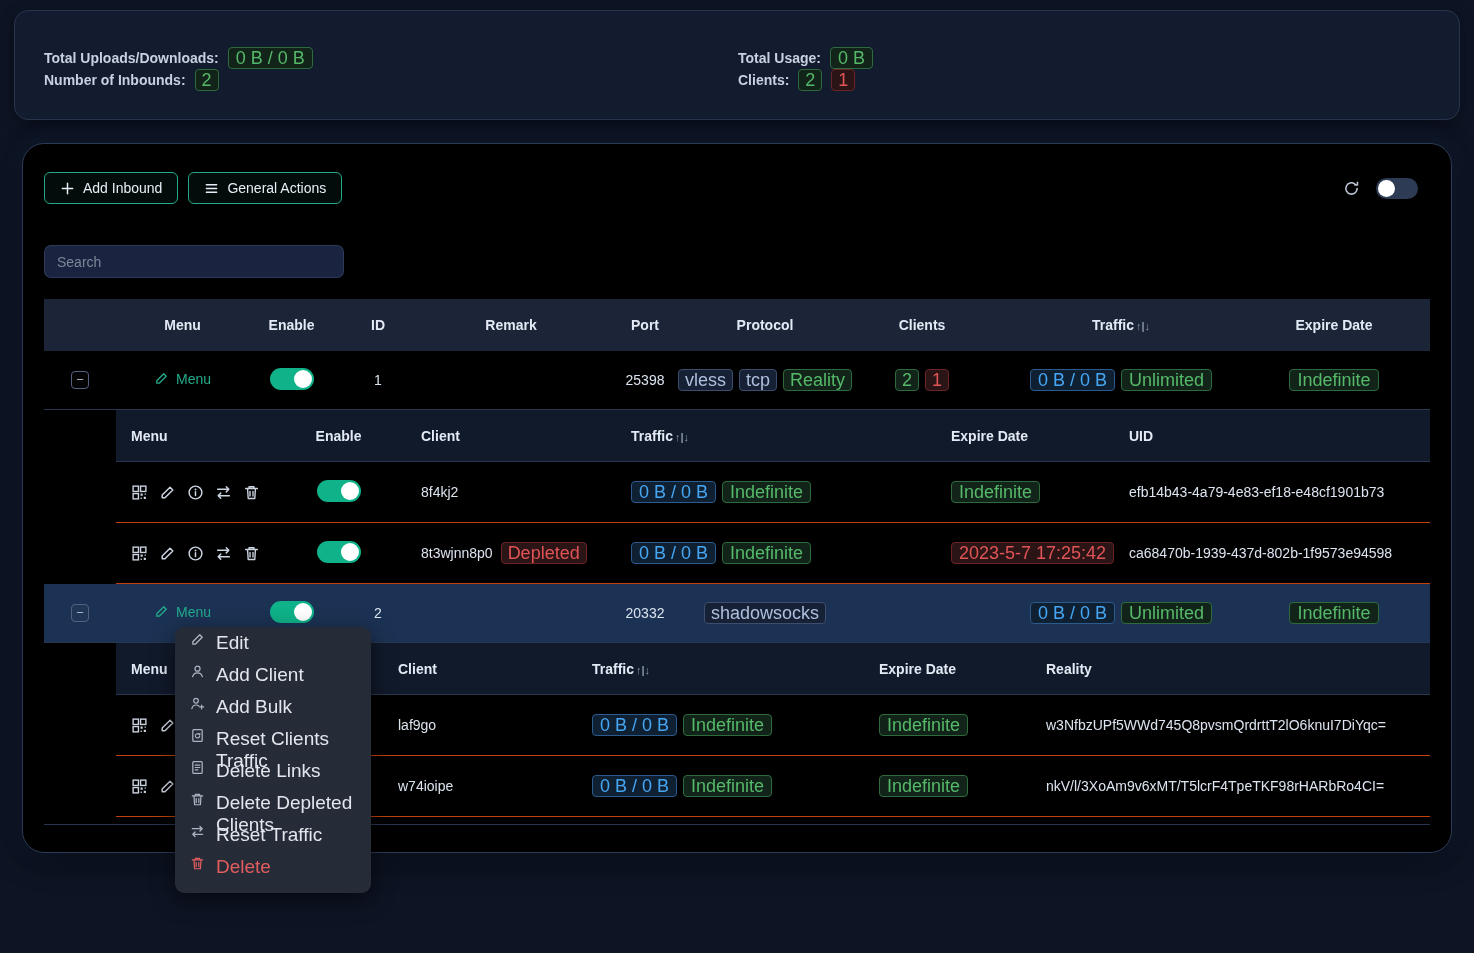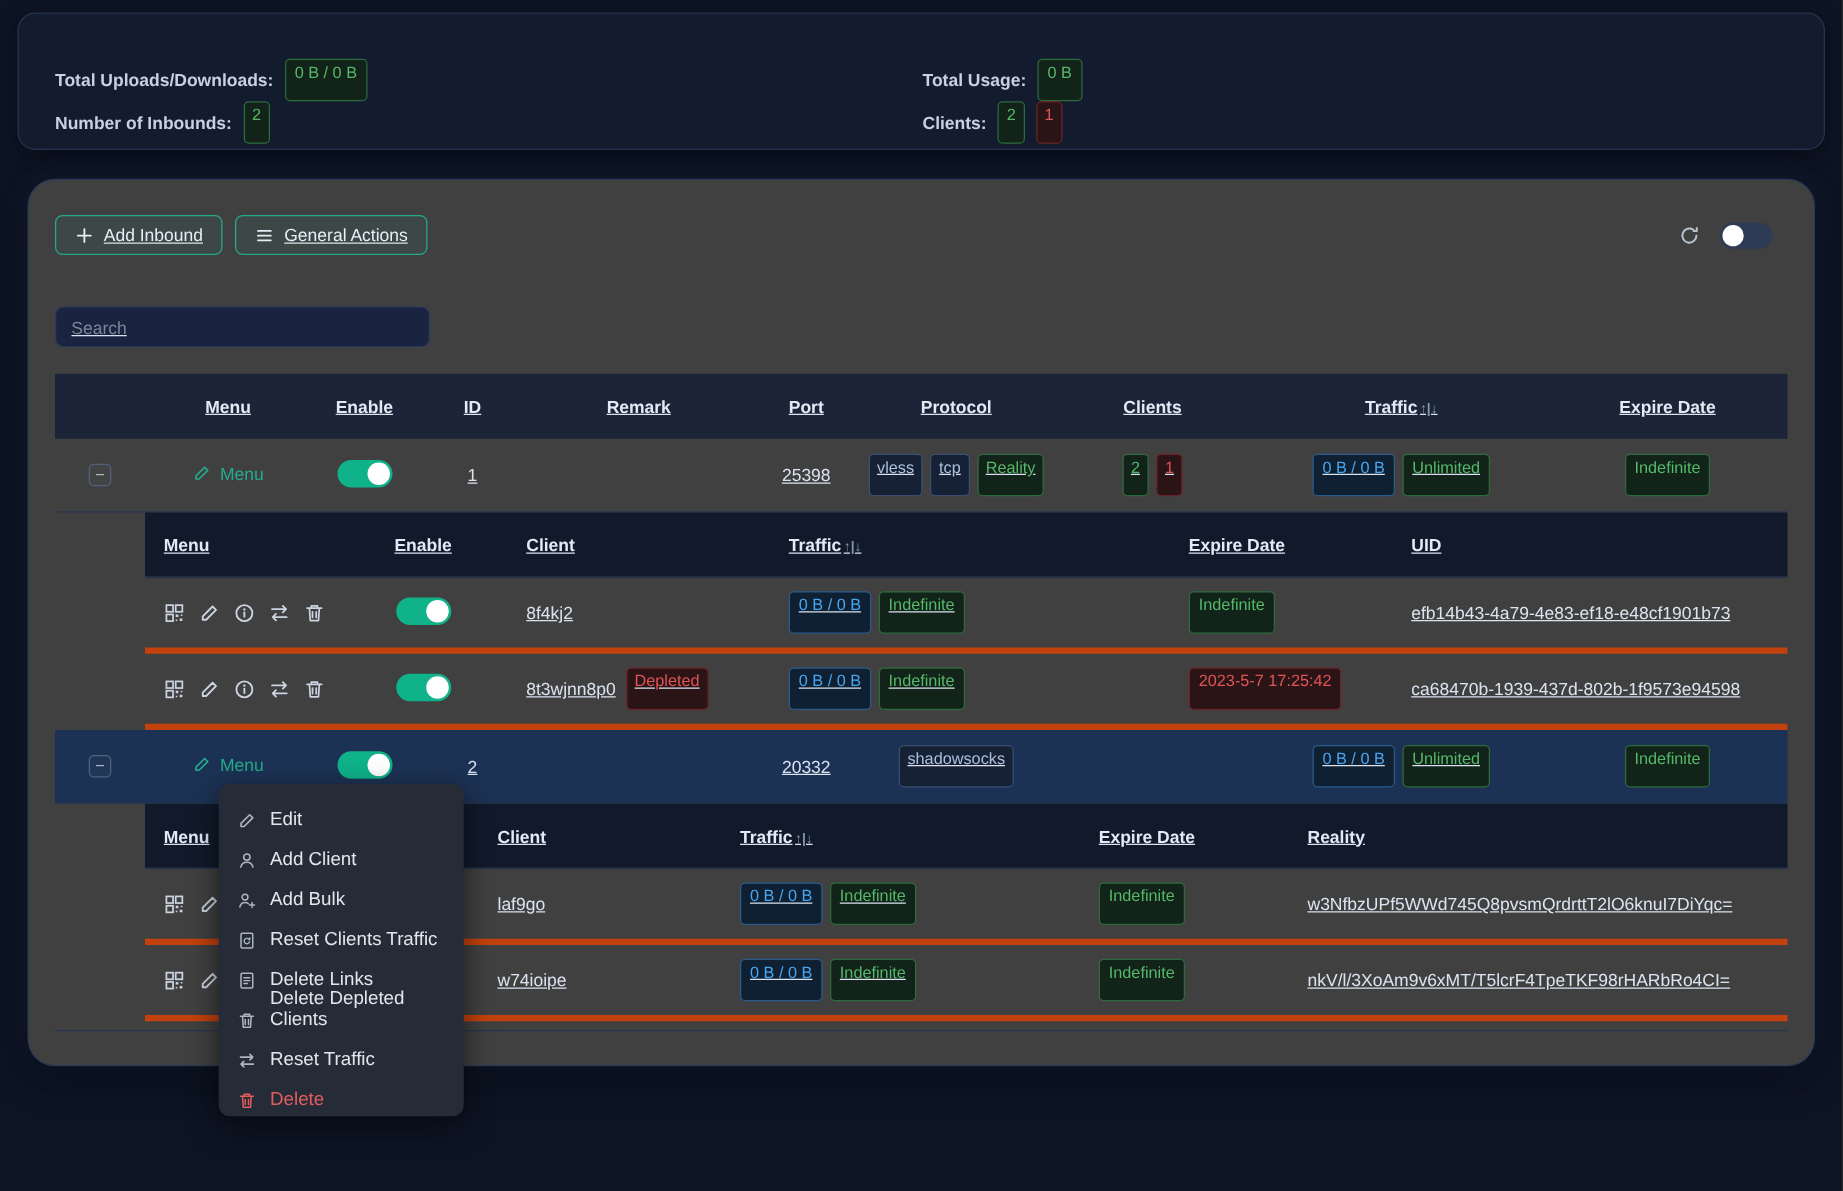--- a/index.html
+++ b/index.html
@@ -17,36 +17,36 @@
     background:#131c2f; border:1px solid #28344d; border-radius:14px;
     box-shadow:0 4px 14px rgba(0,0,0,.35);
     padding:36px 28px 0 29px;
   }
   .stats-inner { display:grid; grid-template-columns:694px 1fr; }
   .stat-col { display:flex; flex-direction:column; }
   .stat-line { display:flex; align-items:center; gap:9px; color:#c7d1e2; font-size:14px; font-weight:700; line-height:21px; }
 
   
   .bdg {
-    display:inline-block; padding:0 7px; height:34px; line-height:20px;
-    font-size:13px; font-weight:400; border-radius:4px; border:1px solid;
+    display:inline-block; padding:0 7px; height:22px; line-height:20px;
+    font-size:18px; font-weight:400; border-radius:4px; border:1px solid;
     white-space:nowrap;
   }
   .bdg-green { color:#55b969; border-color:#2e6b3c; background:#12231a; }
   .bdg-red   { color:#e05456; border-color:#6b2326; background:#2a1416; }
   .bdg-blue  { color:#46a6f2; border-color:#2b5a8c; background:#0f2033; }
   .bdg-proto { color:#aebfdc; border-color:#3c4d70; background:#172136;text-align:right; }
   .bdg-sm { padding:0 6px; }
 
   
   .main-card {
     position:absolute; left:22px; top:143px; width:1430px; height:710px;
-    background:#404040; border:1px solid #2b3a57; border-radius:22px;
+    background:#000000; border:1px solid #2b3a57; border-radius:22px;
     box-shadow:0 8px 30px rgba(0,0,0,.45), 0 0 26px rgba(90,130,230,.10);
-    padding:28px 21px 0; overflow:hidden;text-decoration:underline;
+    padding:28px 21px 0; overflow:hidden;
   }
   .toolbar { display:flex; justify-content:space-between; align-items:center; }
   .toolbar-left { display:flex; gap:10px; }
   .btn {
     height:32px; padding:0 15px; display:inline-flex; align-items:center; gap:8px;
     background:rgba(35,171,140,.07); border:1px solid #23ab8c; border-radius:6px;
     color:#e8eef7; font-size:14px; cursor:pointer;
   }
   .toolbar-right { display:flex; align-items:center; gap:16px; padding-right:12px; }
   .refresh { color:#b9c3d2; cursor:pointer; }
@@ -82,21 +82,21 @@
   .menu-link { color:#23ab8c; display:inline-flex; gap:7px; align-items:center; font-size:14px; cursor:pointer; }
   .switch { width:44px; height:22px; border-radius:11px; background:#0fb289; position:relative; display:inline-block; cursor:pointer; }
   .switch::after { content:""; position:absolute; width:18px; height:18px; border-radius:50%; background:#fff; top:2px; right:2px; }
   .tags { display:inline-flex; gap:6px; justify-content:center; align-items:center; }
 
   
   .sub-block { margin-left:72px; }
   .grid-sub1 { display:grid; grid-template-columns:165px 115px 200px 310px 210px minmax(0,1fr); align-items:center; }
   .grid-sub2 { display:grid; grid-template-columns:165px 115px 196px 287px 167px minmax(0,1fr); align-items:center; }
   .thead-sub { height:52px; background:#111a2b; font-weight:700; font-size:14px; color:#e3eaf5; border-bottom:1px solid #283650; }
-  .sub-row { height:61px; border-bottom:5px solid #c2410c; font-size:14px; }
+  .sub-row { height:61px; border-bottom:1px solid #c2410c; font-size:14px; }
   .grid-sub1 > :nth-child(1), .grid-sub2 > :nth-child(1) { padding-left:15px; text-align:left; }
   .grid-sub1 > :nth-child(2), .grid-sub2 > :nth-child(2) { text-align:center; }
   .grid-sub1 > :nth-child(3) { padding-left:25px; text-align:left; }
   .grid-sub1 > :nth-child(4) { padding-left:35px; text-align:left; }
   .grid-sub1 > :nth-child(5) { padding-left:45px; text-align:left; }
   .grid-sub1 > :nth-child(6) { padding-left:13px; text-align:left; }
   .grid-sub2 > :nth-child(3) { padding-left:2px; text-align:left; }
   .grid-sub2 > :nth-child(4) { padding-left:0; text-align:left; }
   .grid-sub2 > :nth-child(5) { padding-left:0; text-align:left; }
   .grid-sub2 > :nth-child(6) { padding-left:0; text-align:left; }
@@ -105,21 +105,21 @@
   .client-name { display:inline-flex; gap:8px; align-items:center; }
   .mono-val { color:#dce4f0; }
   .table-tail { height:8px; border-bottom:1px solid #283650; }
 
   
   .ctx {
     position:absolute; left:175px; top:627px; width:196px;
     background:#262b38; border-radius:9px; box-shadow:0 6px 22px rgba(0,0,0,.55);
     padding:5px 0; z-index:50;
   }
-  .ctx-item { height:32px; display:flex; align-items:flex-end; gap:11px; padding:0 15px; color:#e3e6ec; font-size:15px; cursor:pointer; }
+  .ctx-item { height:32px; display:flex; align-items:flex-start; gap:11px; padding:0 15px; color:#e3e6ec; font-size:19px; cursor:pointer; }
   .ctx-item .ico { color:#aeb5c2; flex:0 0 auto; }
   .ctx-item.danger { color:#e25d5d; }
   .ctx-item.danger .ico { color:#e25d5d; }
 </style>
 </head>
 <body>
 
 <svg width="0" height="0" style="position:absolute" aria-hidden="true">
   <defs>
     <symbol id="i-plus" viewBox="0 0 16 16">

